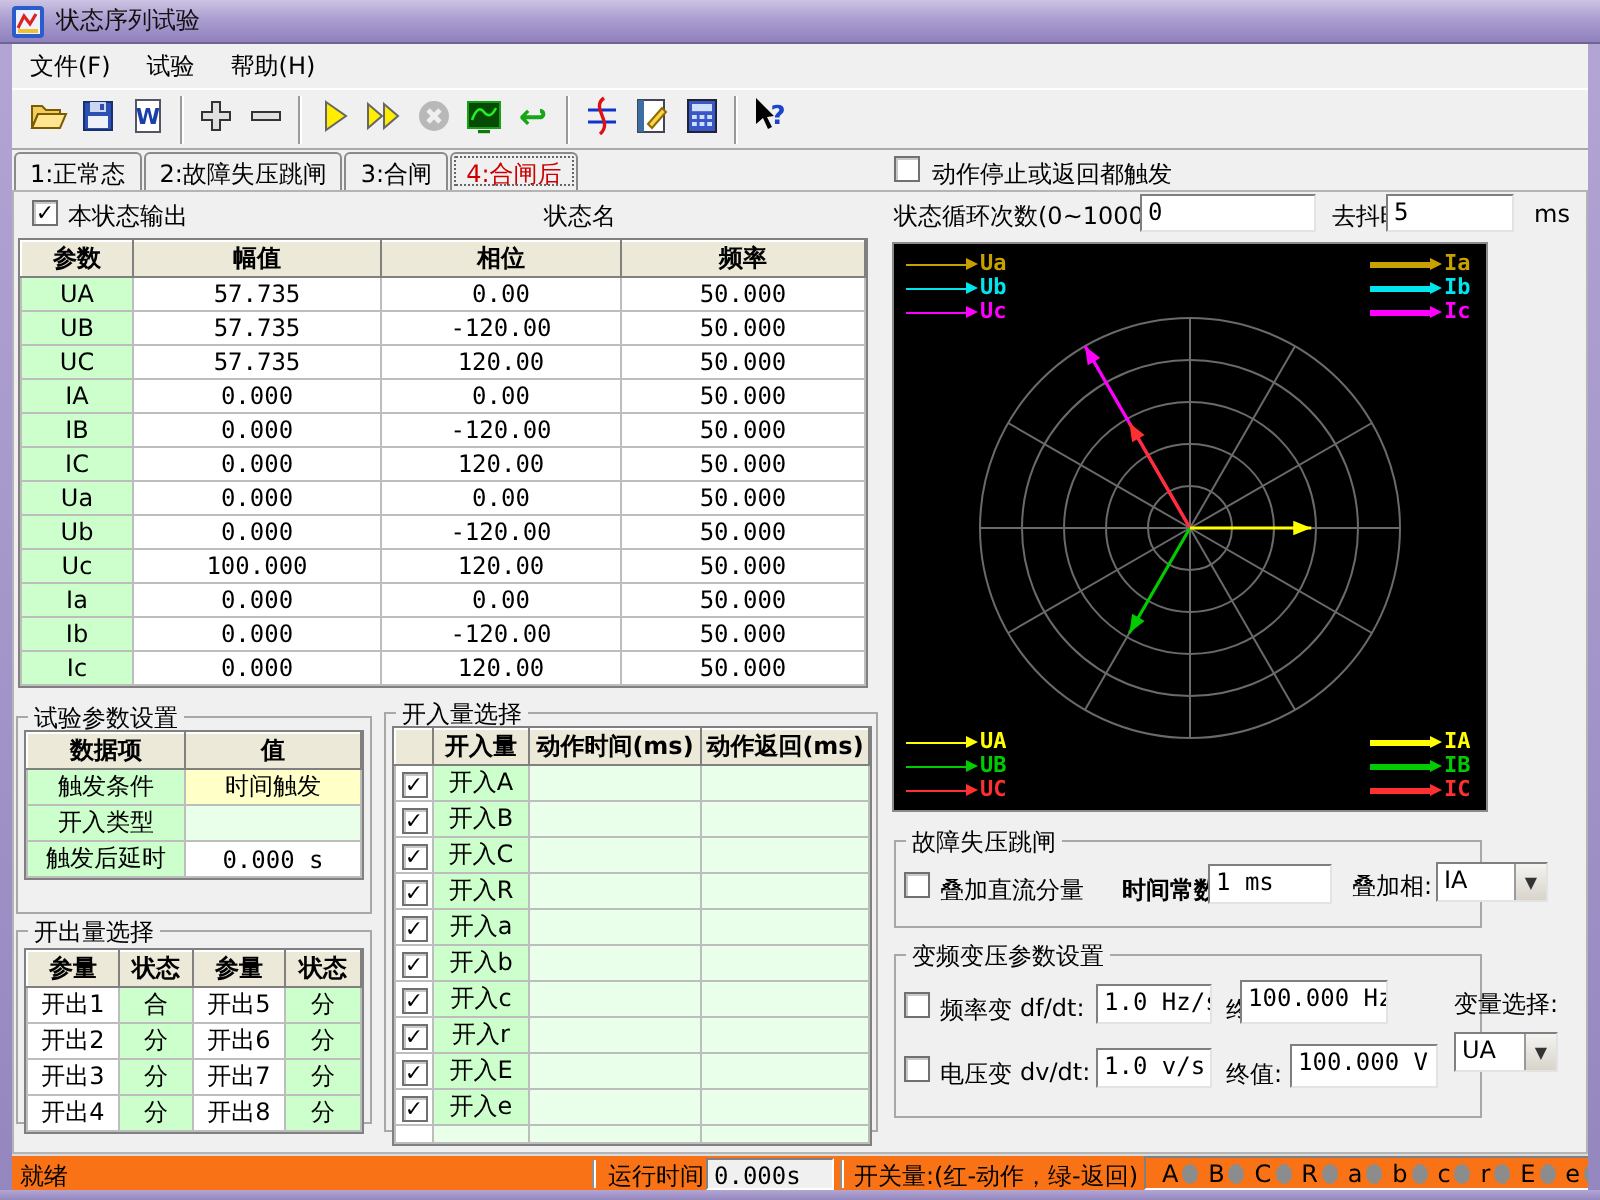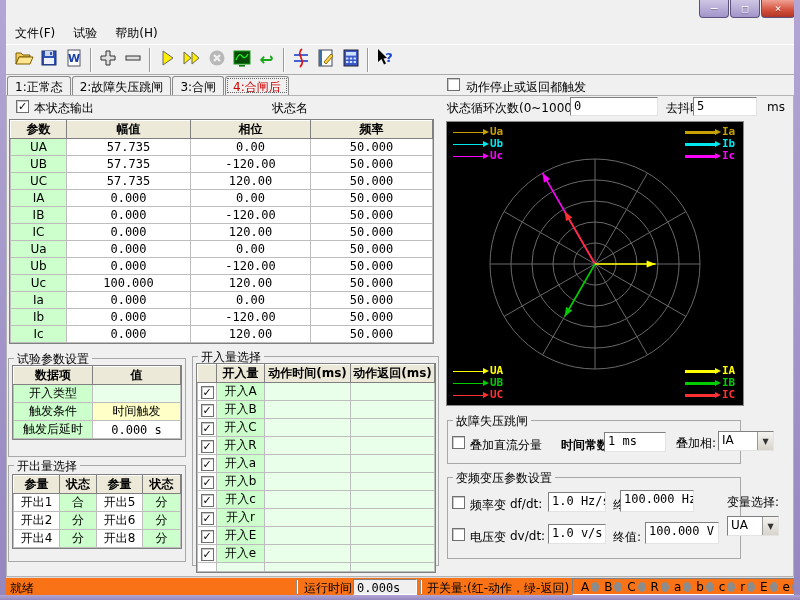--- a/index.html
+++ b/index.html
@@ -85,20 +85,29 @@
   .ind-dot { width:10px; height:10px; border-radius:50%; background:#8c8c8c; display:inline-block; }
 </style>
 </head>
 <body>
 
 <div id="win">
   <div class="frame" id="frame-left"></div>
   <div class="frame" id="frame-right"></div>
   <div class="frame" id="frame-bottom"></div>
 
+  <div id="titlebar">
+    <svg style="margin-left:6px" width="16" height="16" viewBox="0 0 16 16">
+        <rect x="0" y="0" width="16" height="16" rx="2" fill="#2a5ccc"></rect>
+        <rect x="2" y="2" width="12" height="12" fill="#eef3ff"></rect>
+        <path d="M3 11 L6 5 L9 9 L12 4" stroke="#d22" stroke-width="1.6" fill="none"></path>
+        <rect x="3" y="11.5" width="10" height="2" fill="#f0c030"></rect>
+      </svg>
+    <span id="title-text">状态序列试验</span>
+  </div>
   <div class="win-btn" id="btn-min">─</div>
   <div class="win-btn" id="btn-max">□</div>
   <div class="win-btn" id="btn-close">×</div>
 
   <div id="menubar">
       <div class="menu-item">文件(F)</div>
       <div class="menu-item">试验</div>
       <div class="menu-item">帮助(H)</div>
     </div>
   <div id="toolbar">
@@ -424,26 +433,26 @@
           <col style="width:88px">
         </colgroup>
       <thead>
           <tr>
             <th>数据项</th>
             <th>值</th>
           </tr>
         </thead>
         <tbody>
           <tr>
+            <td class="cell-green">触发条件</td>
+            <td class="cell-yellow">时间触发</td>
+          </tr>
+          <tr>
             <td class="cell-green">开入类型</td>
             <td class="cell-pale"></td>
-          </tr>
-          <tr>
-            <td class="cell-green">触发条件</td>
-            <td class="cell-yellow">时间触发</td>
           </tr>
           <tr>
             <td class="cell-green">触发后延时</td>
             <td class="num">0.000 s</td>
           </tr>
         </tbody>
     </table>
   </div>
 
   <div class="groupbox" style="left:8px; top:465px; width:178px; height:97px;">
@@ -469,20 +478,26 @@
           <tr>
             <td>开出1</td>
             <td class="cell-green">合</td>
             <td>开出5</td>
             <td class="cell-green">分</td>
           </tr>
           <tr>
             <td>开出2</td>
             <td class="cell-green">分</td>
             <td>开出6</td>
+            <td class="cell-green">分</td>
+          </tr>
+          <tr>
+            <td>开出3</td>
+            <td class="cell-green">分</td>
+            <td>开出7</td>
             <td class="cell-green">分</td>
           </tr>
           <tr>
             <td>开出4</td>
             <td class="cell-green">分</td>
             <td>开出8</td>
             <td class="cell-green">分</td>
           </tr>
         </tbody>
     </table>

